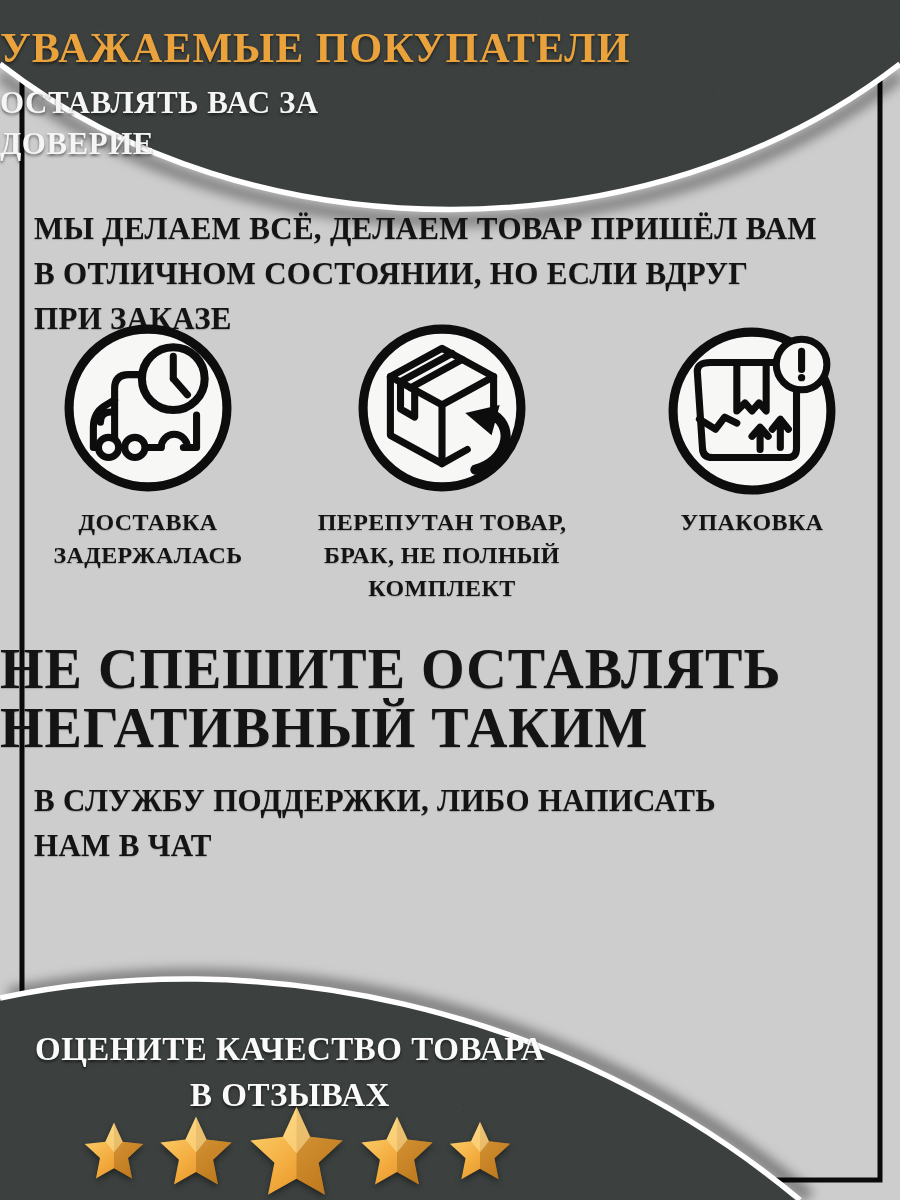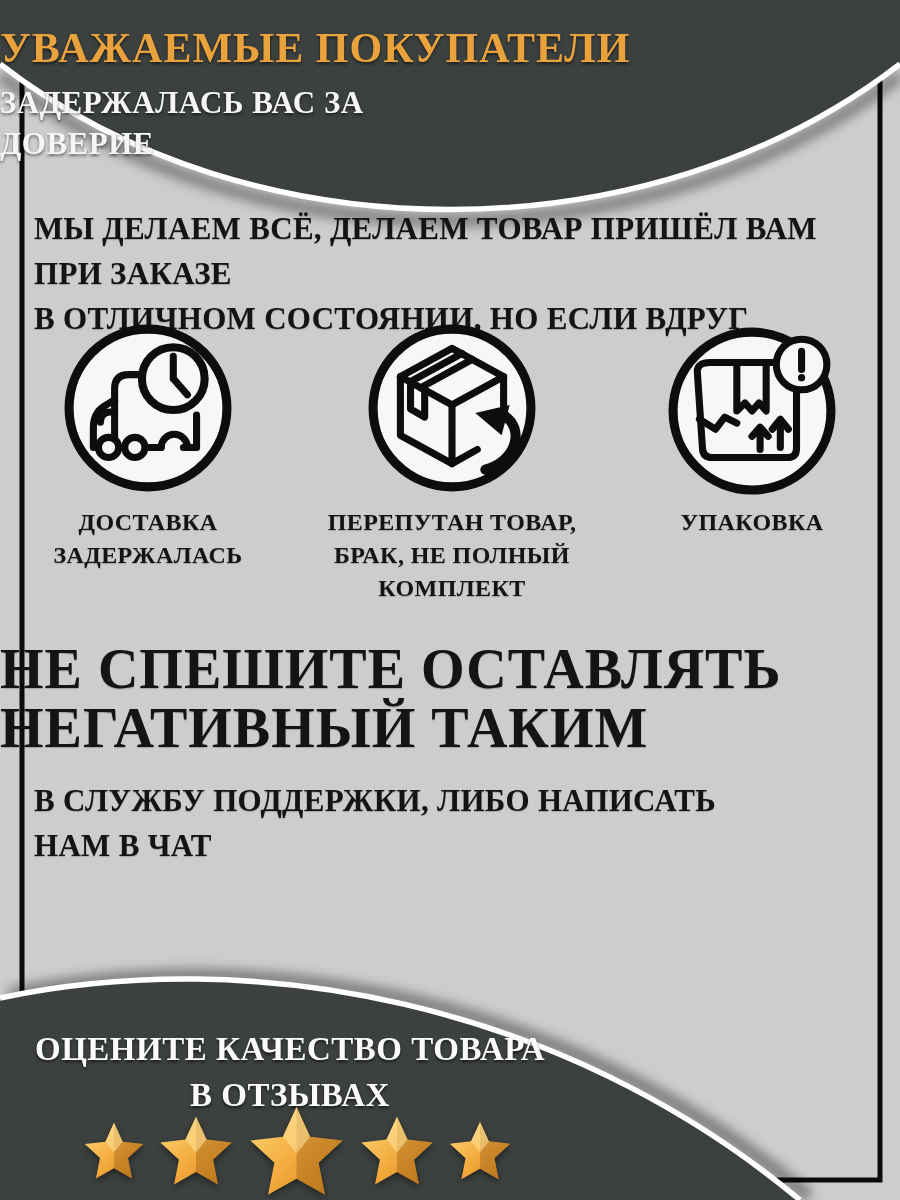--- a/index.html
+++ b/index.html
@@ -25,21 +25,21 @@
 
   
   .body-text{color:#141414;text-shadow:0 1px 1px rgba(0,0,0,.2);}
   .intro{top:206px;left:34px;right:34px;font-size:31px;line-height:45px;letter-spacing:.3px;}
   .headline{top:640px;font-size:56px;line-height:59px;letter-spacing:1px;}
   .support{top:778px;left:34px;right:34px;font-size:31px;line-height:45px;letter-spacing:.3px;}
 
   
   .issue{position:absolute;top:322px;width:250px;text-align:center;}
   .issue-1{left:23px;}
-  .issue-2{left:327px;}
+  .issue-2{left:317px;}
   .issue-3{left:627px;}
   .issue svg.icon{width:172px;height:172px;display:block;margin:0 auto;overflow:visible;}
   .issue .label{
     margin-top:12px;font-size:24px;line-height:33px;color:#141414;
     letter-spacing:.4px;text-shadow:0 1px 1px rgba(0,0,0,.2);
   }
 
   
   .footer-text{
     position:absolute;top:1026px;left:0;width:580px;text-align:center;
@@ -88,28 +88,28 @@
     <path d="M0,998 C250,945 560,1000 800,1200" transform="translate(9,-3)" fill="none" stroke="rgba(0,0,0,0.40)" stroke-width="14" filter="url(#soft)"></path>
 
     <path d="M0,998 C250,945 560,1000 800,1200 L0,1200 Z" fill="#262b2a"></path>
     <path d="M0,998 C250,945 560,1000 800,1200 L0,1200 Z" fill="#fff" filter="url(#grain)" opacity="0.10"></path>
 
     <path d="M0,998 C250,945 560,1000 800,1200" fill="none" stroke="#ffffff" stroke-width="5.5"></path>
   </svg>
 
   <div class="abs header-title">УВАЖАЕМЫЕ ПОКУПАТЕЛИ</div>
   <div class="abs header-sub">
-    <div>ЗАДЕРЖАЛАСЬ ВАС ЗА</div>
+    <div>ОСТАВЛЯТЬ ВАС ЗА</div>
     <div>ДОВЕРИЕ</div>
   </div>
 
   <div class="abs intro body-text">
     <div>МЫ ДЕЛАЕМ ВСЁ, ДЕЛАЕМ ТОВАР ПРИШЁЛ ВАМ</div>
+    <div>В ОТЛИЧНОМ СОСТОЯНИИ, НО ЕСЛИ ВДРУГ</div>
     <div>ПРИ ЗАКАЗЕ</div>
-    <div>В ОТЛИЧНОМ СОСТОЯНИИ, НО ЕСЛИ ВДРУГ</div>
   </div>
 
   <div class="issue issue-1">
     <svg class="icon" viewBox="0 0 170 170" aria-hidden="true">
       <circle cx="85" cy="85" r="78" fill="#f7f7f6" stroke="#0d0d0d" stroke-width="9"></circle>
       <g fill="none" stroke="#0d0d0d" stroke-width="7" stroke-linecap="round" stroke-linejoin="round">
 
         <path d="M52,124 V66 Q52,52 66,52 H88"></path>
 
         <path d="M133,92 V124 H120"></path>

